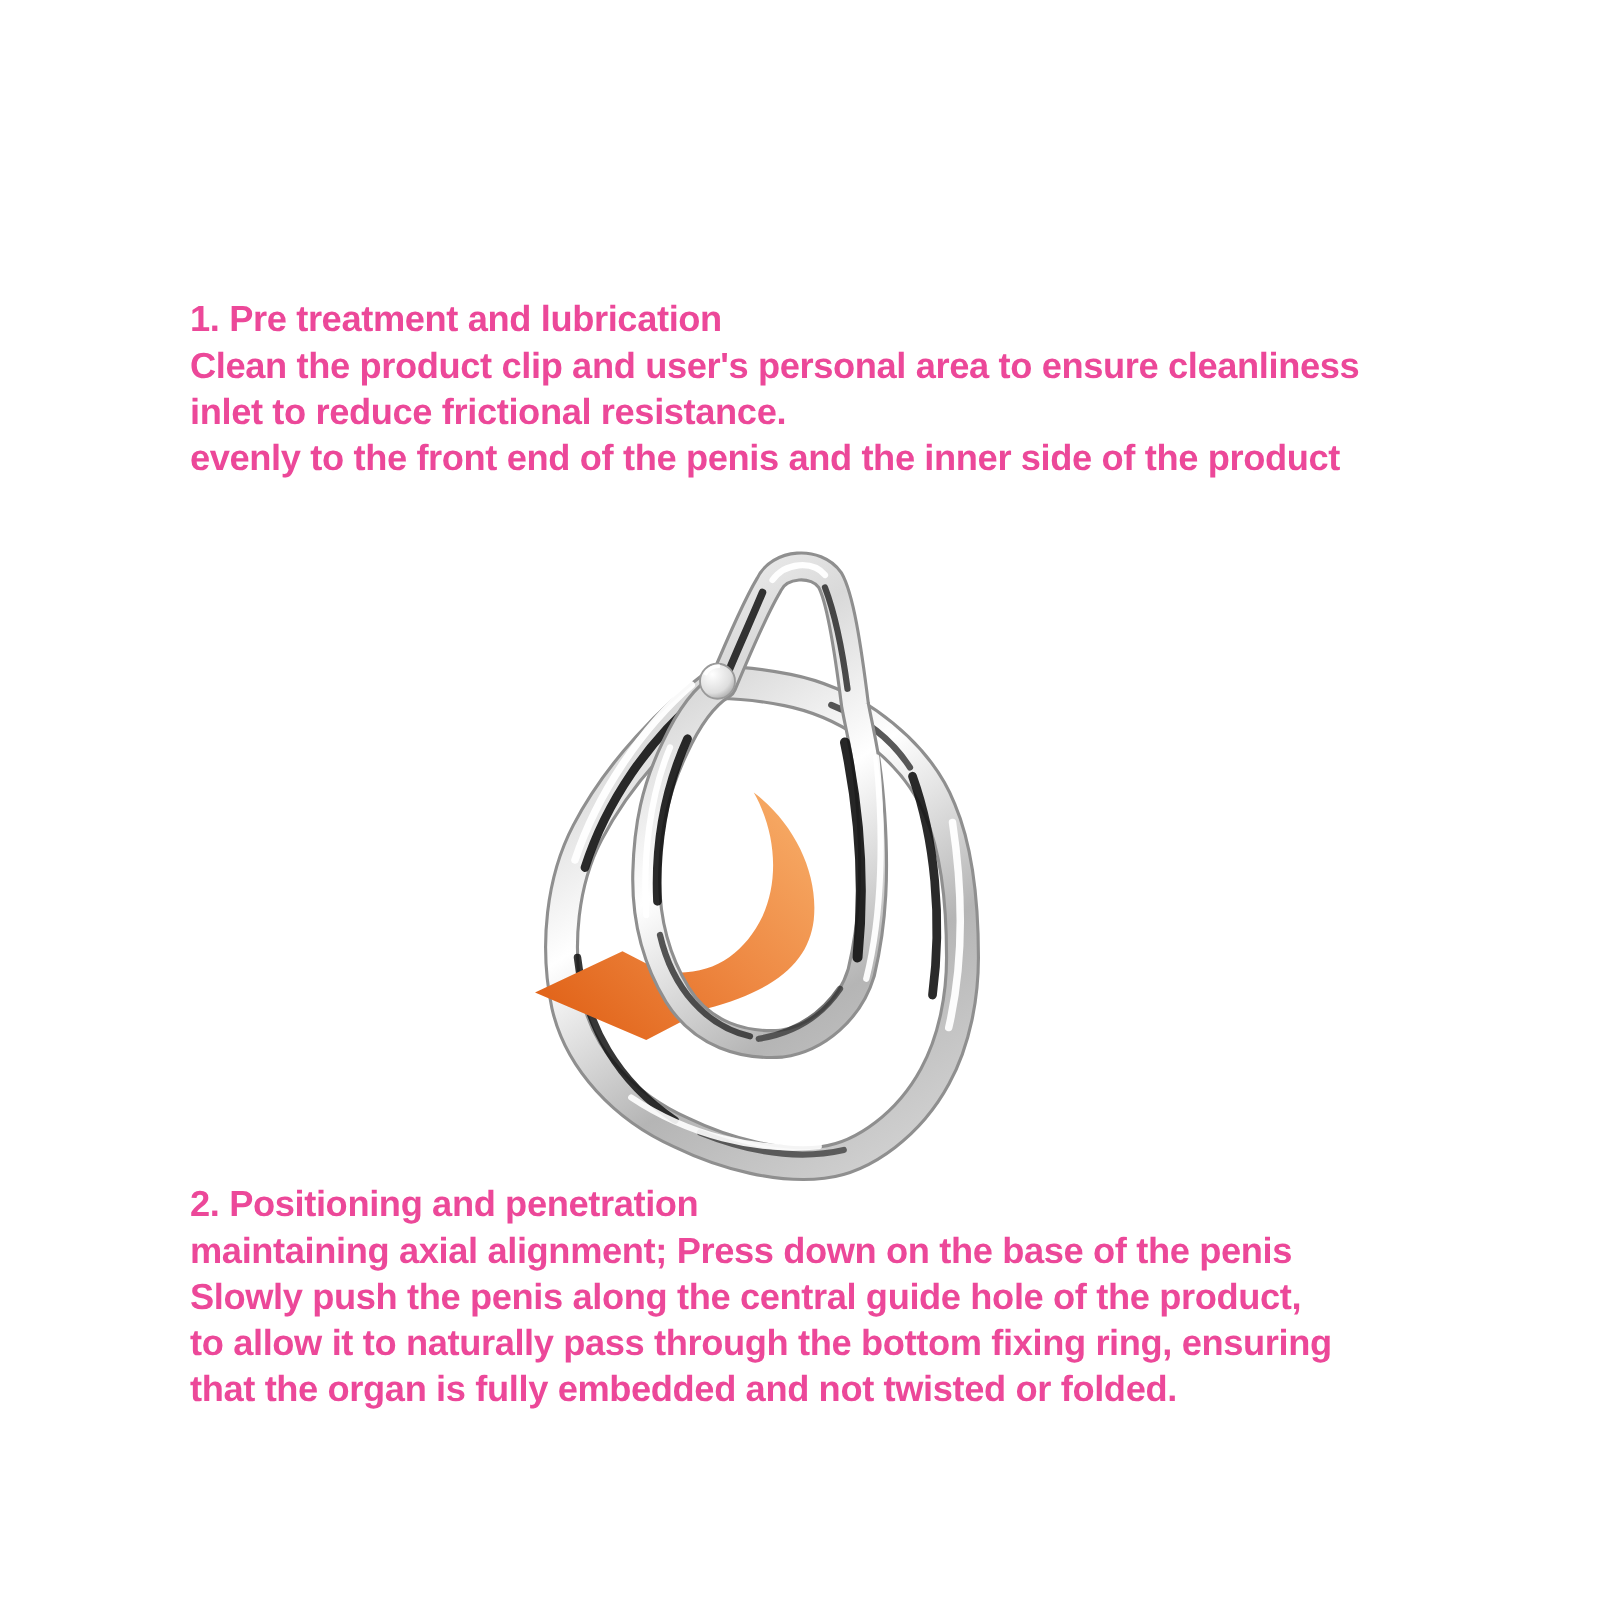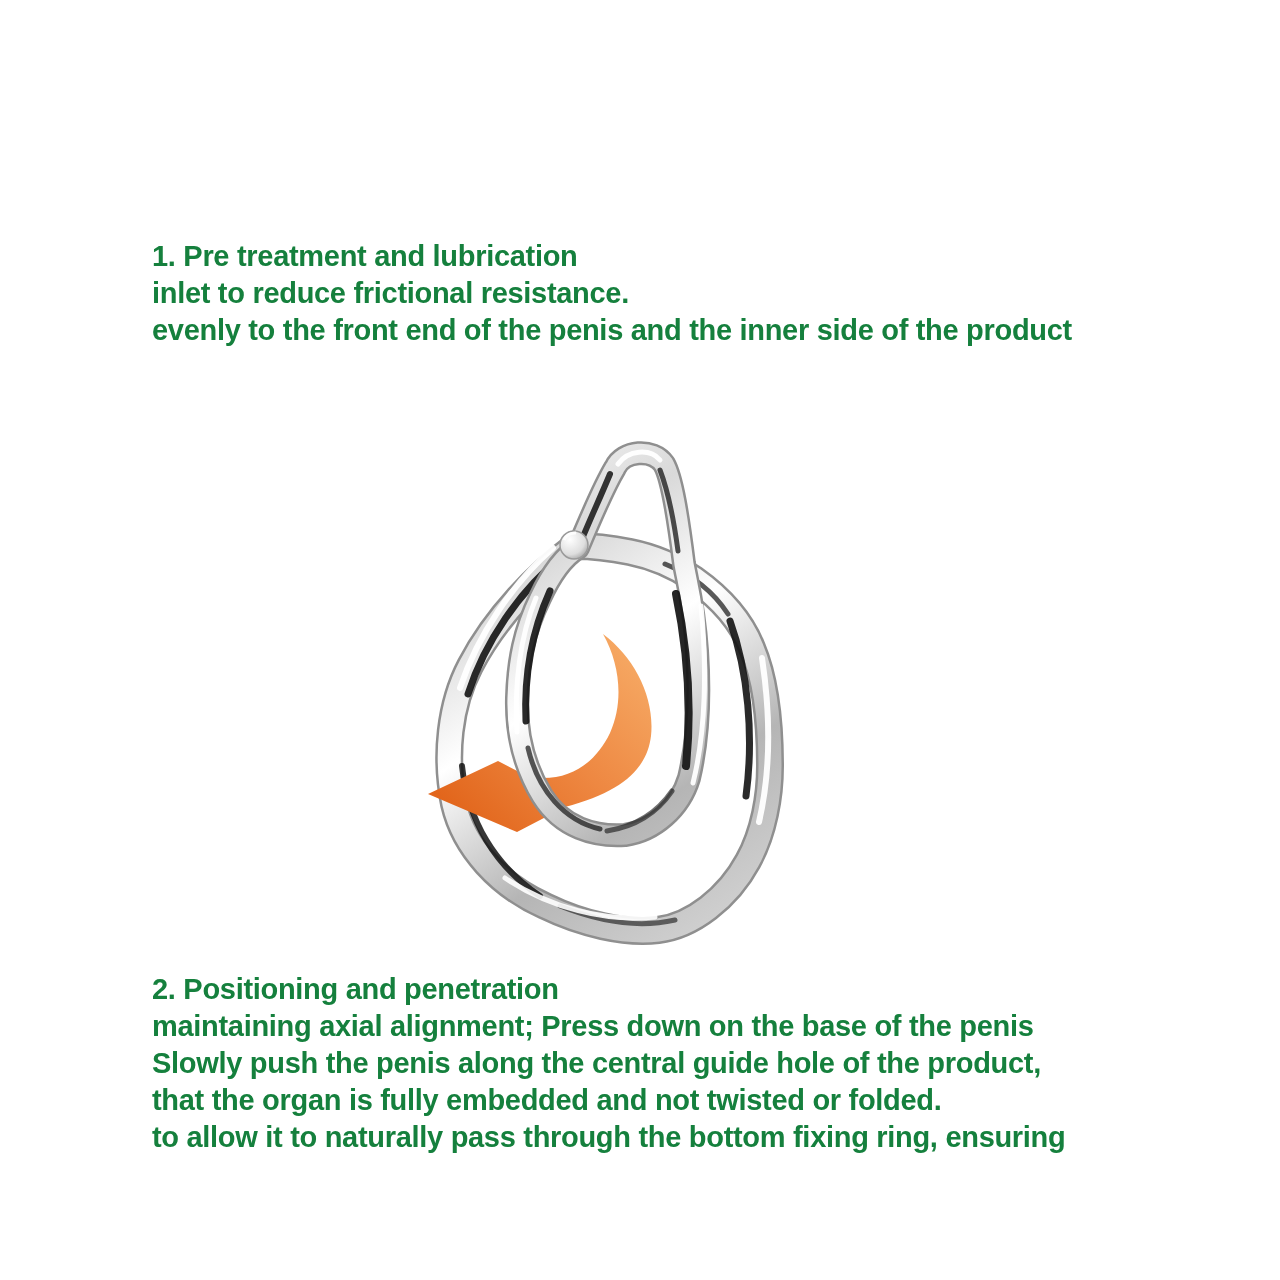--- a/index.html
+++ b/index.html
@@ -1,32 +1,33 @@
 <!DOCTYPE html>
 <html><head>
 <meta charset="utf-8">
 <style>
   html,body{margin:0;padding:0;background:#ffffff;}
   .canvas{position:relative;width:1280px;height:1280px;background:#ffffff;overflow:hidden;
           font-family:"Liberation Sans",sans-serif;}
-  .text-block{position:absolute;left:152px;width:1010px;color:#15803d;
+  .text-block{position:absolute;left:152px;width:1010px;color:#ec4899;
               font-weight:700;font-size:29px;line-height:37px;letter-spacing:-0.3px;}
   .text-block .line{white-space:nowrap;}
   .block1{top:238px;}
-  .block2{top:971px;}
+  .block2{top:946px;}
   .product{position:absolute;left:410px;top:436px;width:480px;height:516px;margin:0;}
   .product svg{display:block;width:100%;height:100%;}
 </style>
 </head>
 <body>
 
 <div class="canvas">
 
   <section class="text-block block1">
     <div class="line">1. Pre treatment and lubrication</div>
+    <div class="line">Clean the product clip and user's personal area to ensure cleanliness</div>
     <div class="line">inlet to reduce frictional resistance.</div>
     <div class="line">evenly to the front end of the penis and the inner side of the product</div>
   </section>
 
   <figure class="product">
     <svg viewBox="0 0 480 516" xmlns="http://www.w3.org/2000/svg">
       <defs>
         <linearGradient id="metal" gradientUnits="userSpaceOnUse" x1="40" y1="10" x2="370" y2="500">
           <stop offset="0" stop-color="#ffffff"></stop>
           <stop offset="0.25" stop-color="#d9d9d9"></stop>
@@ -116,17 +117,17 @@
         <circle cx="164" cy="109" r="14" fill="url(#ballGrad)" stroke="#9a9a9a" stroke-width="1.5"></circle>
         <path d="M 154,104 a 12,12 0 0 1 12,-7" fill="none" stroke="#ffffff" stroke-width="3" opacity="0.9"></path>
       </g>
     </svg>
   </figure>
 
   <section class="text-block block2">
     <div class="line">2. Positioning and penetration</div>
     <div class="line">maintaining axial alignment; Press down on the base of the penis</div>
     <div class="line">Slowly push the penis along the central guide hole of the product,</div>
+    <div class="line">to allow it to naturally pass through the bottom fixing ring, ensuring</div>
     <div class="line">that the organ is fully embedded and not twisted or folded.</div>
-    <div class="line">to allow it to naturally pass through the bottom fixing ring, ensuring</div>
   </section>
 
 </div>
 
 </body></html>

